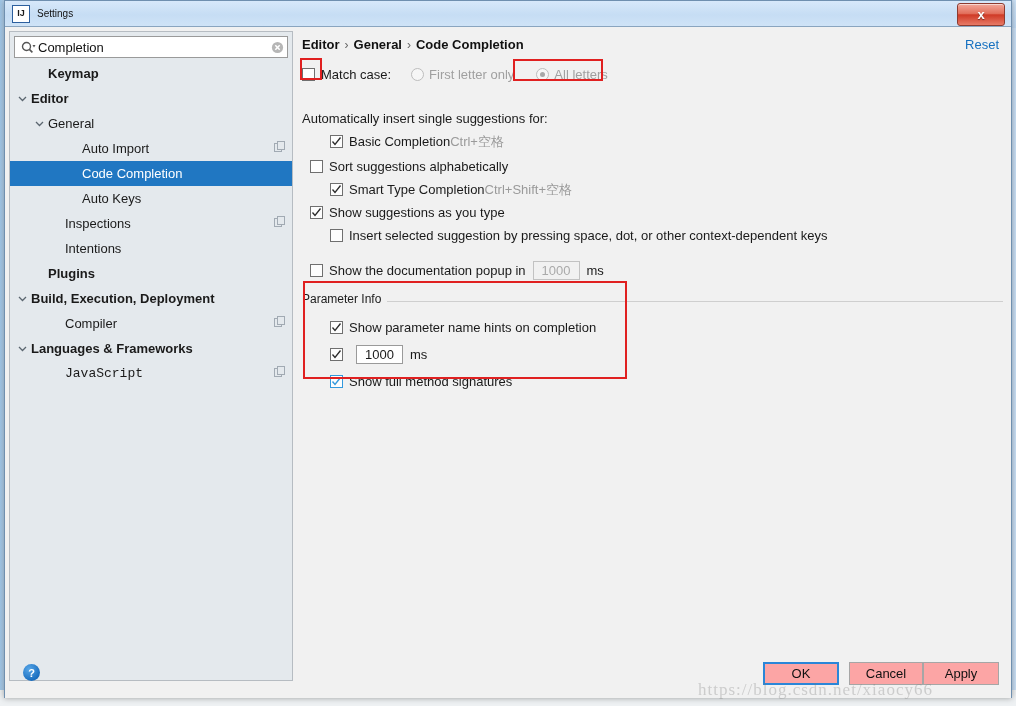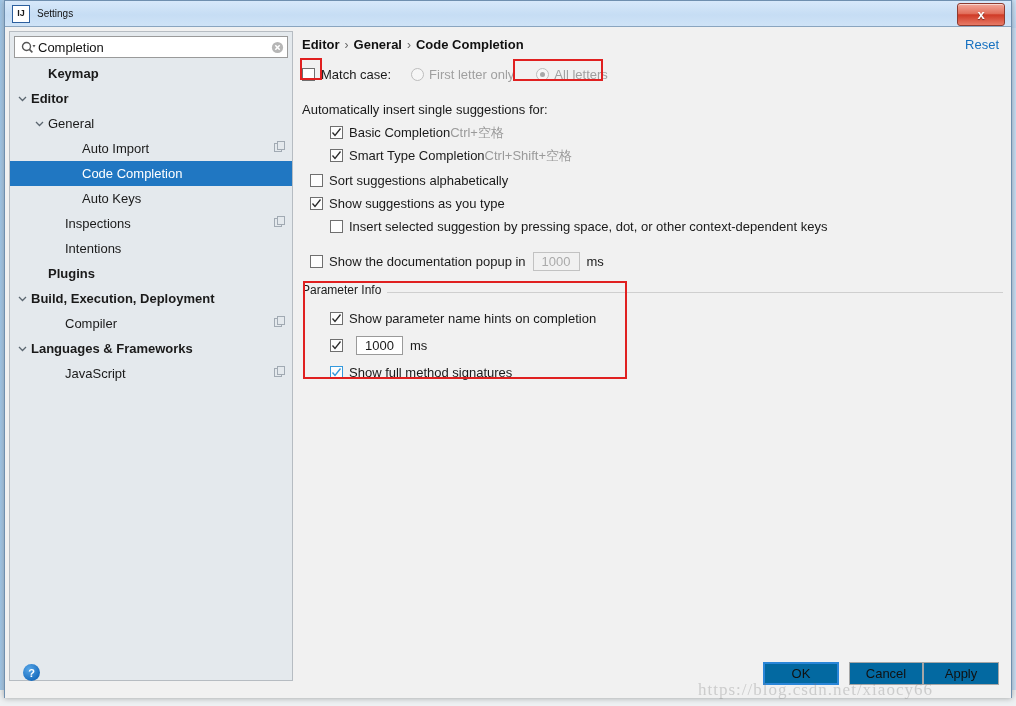--- a/index.html
+++ b/index.html
@@ -361,21 +361,21 @@
     justify-content: center;
     cursor: pointer;
     font-family: "Liberation Sans", sans-serif;
   }
   .dlg-button {
     position: absolute;
     top: 8px;
     height: 23px;
     min-width: 72px;
     padding: 0 8px;
-    background: #0369a1;
+    background: #fca5a5;
     border: 1px solid #a6a6a6;
     font-family: "Liberation Sans", sans-serif;
     font-size: 13px;
     color: #111;
     display: flex;
     align-items: center;
     justify-content: center;
     cursor: pointer;
     box-sizing: border-box;
   }
@@ -517,21 +517,21 @@
               </svg></span>
           </div>
           <div class="tree-row bold" style="padding-left: 6px;">
             <span class="twisty">
               <svg width="9" height="9" viewBox="0 0 9 9">
                 <polyline points="1,3 4.5,6.5 8,3" fill="none" stroke="#5b6670" stroke-width="1.3"></polyline>
               </svg>
             </span>
             <span class="tlabel">Languages &amp; Frameworks</span>
           </div>
-          <div class="tree-row" style="padding-left: 40px;">
+          <div class="tree-row" style="padding-left: 40px; font-family: Liberation Mono, monospace;">
             <span class="twisty"></span>
             <span class="tlabel">JavaScript</span>
             <span class="copy-icon"><svg width="12" height="12" viewBox="0 0 12 12">
                 <rect x="0.5" y="2.5" width="7" height="8" fill="#e4e9ed" stroke="#9aa4ad" stroke-width="1"></rect>
                 <rect x="3.5" y="0.5" width="7" height="8" fill="#e4e9ed" stroke="#9aa4ad" stroke-width="1"></rect>
               </svg></span>
           </div>
         </div>
     </div>
 
@@ -559,47 +559,47 @@
           </span>
 
           <span style="display:inline-flex;align-items:center;margin-left:22px;">
             <span class="rb">
               <span class="dot"></span>
             </span>
             <span class="muted">All letters</span>
           </span>
         </div>
 
-        <div class="row" style="margin-top:11px;">
+        <div class="row" style="margin-top:20px;">
           <span>Automatically insert single suggestions for:</span>
         </div>
 
         <div class="row" style="padding-left:28px;">
           <span class="cb">
             <svg width="11" height="11" viewBox="0 0 11 11">
               <polyline points="1.5,5.5 4,8.5 9.5,1.5" fill="none" stroke="#2a2a2a" stroke-width="1.3"></polyline>
             </svg>
           </span>
           <span>Basic Completion</span>
           <span class="shortcut">Ctrl+空格</span>
         </div>
 
+        <div class="row" style="padding-left:8px;margin-top:2px;">
+          <span class="cb"></span>
+          <span>Sort suggestions alphabetically</span>
+        </div>
+
         <div class="row" style="padding-left:28px;">
           <span class="cb">
             <svg width="11" height="11" viewBox="0 0 11 11">
               <polyline points="1.5,5.5 4,8.5 9.5,1.5" fill="none" stroke="#2a2a2a" stroke-width="1.3"></polyline>
             </svg>
           </span>
           <span>Smart Type Completion</span>
           <span class="shortcut">Ctrl+Shift+空格</span>
-        </div>
-
-        <div class="row" style="padding-left:8px;margin-top:2px;">
-          <span class="cb"></span>
-          <span>Sort suggestions alphabetically</span>
         </div>
 
         <div class="row" style="padding-left:8px;">
           <span class="cb">
             <svg width="11" height="11" viewBox="0 0 11 11">
               <polyline points="1.5,5.5 4,8.5 9.5,1.5" fill="none" stroke="#2a2a2a" stroke-width="1.3"></polyline>
             </svg>
           </span>
           <span>Show suggestions as you type</span>
         </div>

